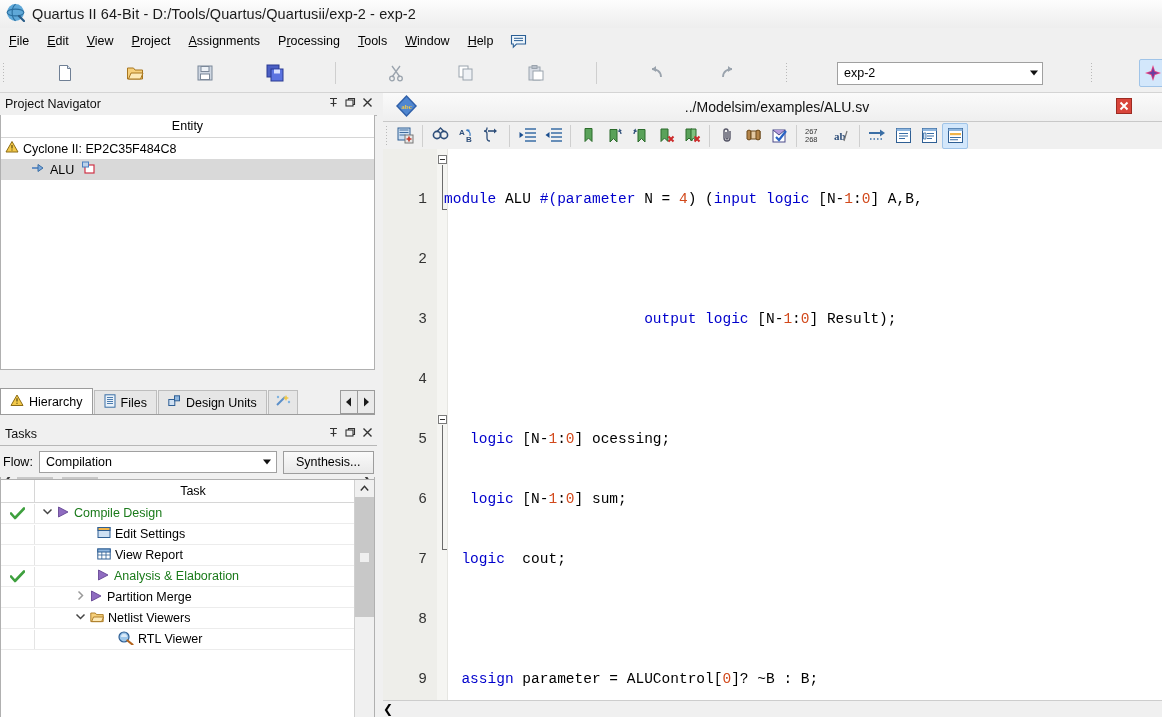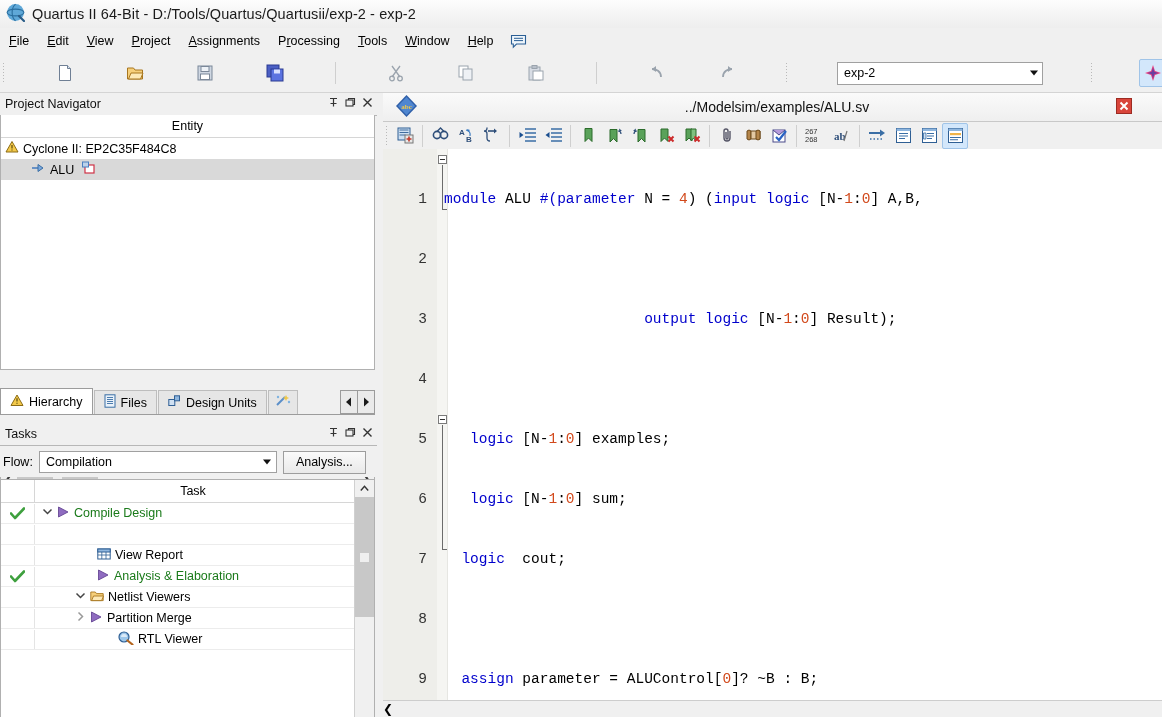--- a/index.html
+++ b/index.html
@@ -631,21 +631,21 @@
       </span>
     </div>
 
     <div class="flowbar">
       <span class="lbl">Flow:</span>
       <div class="flow-combo">
         <span>Compilation</span>
         <span class="arrow"></span>
       </div>
       <div class="cust-btn">
-        <span>Analysis...</span>
+        <span>Synthesis...</span>
       </div>
     </div>
 
     <div class="tasks-body">
       <div class="tk-colhead">
         <span class="sp"></span>
         <span class="lbl">Task</span>
       </div>
 
       <div class="tk-row">
@@ -665,20 +665,29 @@
                 <path d="M1.5 1 L11 6 L1.5 11 Z" fill="#8f6cc0" stroke="#5a3a8c" stroke-width="0.8"></path>
               </svg>
           </span>
           <span class="lbl green">Compile Design</span>
         </span>
       </div>
 
 
       <div class="tk-row">
         <span class="chkcell"></span>
+        <span class="content" style="padding-left:62px;">
+          <span>
+            <svg width="14" height="13" viewBox="0 0 14 13">
+                <rect x="1" y="1.5" width="12" height="10" fill="#cfe0f2" stroke="#2f5f94"></rect>
+                <rect x="1" y="1.5" width="12" height="3" fill="#f0b44a" stroke="#2f5f94"></rect>
+              </svg>
+          </span>
+          <span class="lbl">Edit Settings</span>
+        </span>
       </div>
 
       <div class="tk-row">
         <span class="chkcell"></span>
         <span class="content" style="padding-left:62px;">
           <span>
             <svg width="14" height="12" viewBox="0 0 14 12">
                 <rect x="0.8" y="1" width="12.4" height="10" fill="#fff" stroke="#2f5f94"></rect>
                 <rect x="0.8" y="1" width="12.4" height="3" fill="#8fb6de" stroke="#2f5f94"></rect>
                 <path d="M0.8 7h12.4M4.8 4v7M9 4v7" stroke="#2f5f94" stroke-width="0.8"></path>
@@ -694,20 +703,37 @@
               <path d="M1 6.5 l4 4.5 L14 1.5" fill="none" stroke="#3ea03e" stroke-width="2.6" stroke-linecap="round" stroke-linejoin="round"></path>
             </svg>
         </span>
         <span class="content" style="padding-left:62px;">
           <span>
             <svg width="13" height="12" viewBox="0 0 13 12">
                 <path d="M1.5 1 L11 6 L1.5 11 Z" fill="#8f6cc0" stroke="#5a3a8c" stroke-width="0.8"></path>
               </svg>
           </span>
           <span class="lbl green">Analysis &amp; Elaboration</span>
+        </span>
+      </div>
+
+      <div class="tk-row">
+        <span class="chkcell"></span>
+        <span class="content" style="padding-left:40px;">
+          <span>
+            <svg width="11" height="11" viewBox="0 0 11 11">
+                <path d="M3.5 1.5 L7.5 5.5 L3.5 9.5" fill="none" stroke="#999" stroke-width="1.5"></path>
+              </svg>
+          </span>
+          <span>
+            <svg width="13" height="12" viewBox="0 0 13 12">
+                <path d="M1.5 1 L11 6 L1.5 11 Z" fill="#8f6cc0" stroke="#5a3a8c" stroke-width="0.8"></path>
+              </svg>
+          </span>
+          <span class="lbl">Partition Merge</span>
         </span>
       </div>
 
       <div class="tk-row">
         <span class="chkcell"></span>
         <span class="content" style="padding-left:40px;">
           <span>
             <svg width="11" height="11" viewBox="0 0 11 11">
                 <path d="M1.5 3.5 L5.5 7.5 L9.5 3.5" fill="none" stroke="#444" stroke-width="1.5"></path>
               </svg>
@@ -717,37 +743,20 @@
                 <path d="M0.8 2h4.5l1.2 1.6h6.7v7h-12.4z" fill="#f6cf7a" stroke="#a8761f" stroke-width="0.9"></path>
                 <path d="M1.6 10.6l1.9-4.6h10l-1.9 4.6z" fill="#fde9b6" stroke="#a8761f" stroke-width="0.9"></path>
               </svg>
           </span>
           <span class="lbl">Netlist Viewers</span>
         </span>
       </div>
 
       <div class="tk-row">
         <span class="chkcell"></span>
-        <span class="content" style="padding-left:40px;">
-          <span>
-            <svg width="11" height="11" viewBox="0 0 11 11">
-                <path d="M3.5 1.5 L7.5 5.5 L3.5 9.5" fill="none" stroke="#999" stroke-width="1.5"></path>
-              </svg>
-          </span>
-          <span>
-            <svg width="13" height="12" viewBox="0 0 13 12">
-                <path d="M1.5 1 L11 6 L1.5 11 Z" fill="#8f6cc0" stroke="#5a3a8c" stroke-width="0.8"></path>
-              </svg>
-          </span>
-          <span class="lbl">Partition Merge</span>
-        </span>
-      </div>
-
-      <div class="tk-row">
-        <span class="chkcell"></span>
         <span class="content" style="padding-left:82px;">
           <span>
             <svg width="17" height="14" viewBox="0 0 17 14">
                 <circle cx="7" cy="6" r="5" fill="#9ec7ea" stroke="#2f5f94" stroke-width="1.2"></circle>
                 <path d="M4 6 a3 3 0 0 1 6 0" fill="#dceaf7"></path>
                 <path d="M10.5 9.5 l5 4" stroke="#b5651d" stroke-width="2.2" stroke-linecap="round"></path>
               </svg>
           </span>
           <span class="lbl">RTL Viewer</span>
         </span>
@@ -944,21 +953,21 @@
 
       <div class="fold-box" style="left:55px; top:266px;"></div>
       <div class="fold-line" style="left:59px; top:276px; height:124px;"></div>
       <div class="fold-foot" style="left:59px; top:400px;"></div>
 
       <div class="code">
         <div class="ln"><span class="num">1</span><span class="txt"><span class="kw">module</span><span class="pl"> ALU </span><span class="kw">#(</span><span class="kw">parameter</span><span class="pl"> N = </span><span class="num-lit">4</span><span class="pl">) (</span><span class="kw">input logic</span><span class="pl"> [N-</span><span class="num-lit">1</span><span class="pl">:</span><span class="num-lit">0</span><span class="pl">] A,B,</span></span></div>
         <div class="ln"><span class="num">2</span></div>
         <div class="ln"><span class="num">3</span><span class="txt"><span class="pl">                       </span><span class="kw">output logic</span><span class="pl"> [N-</span><span class="num-lit">1</span><span class="pl">:</span><span class="num-lit">0</span><span class="pl">] Result);</span></span></div>
         <div class="ln"><span class="num">4</span><span class="txt"></span></div>
-        <div class="ln"><span class="num">5</span><span class="txt"><span class="pl">   </span><span class="kw">logic</span><span class="pl"> [N-</span><span class="num-lit">1</span><span class="pl">:</span><span class="num-lit">0</span><span class="pl">] examples;</span></span></div>
+        <div class="ln"><span class="num">5</span><span class="txt"><span class="pl">   </span><span class="kw">logic</span><span class="pl"> [N-</span><span class="num-lit">1</span><span class="pl">:</span><span class="num-lit">0</span><span class="pl">] ocessing;</span></span></div>
         <div class="ln"><span class="num">6</span><span class="txt"><span class="pl">   </span><span class="kw">logic</span><span class="pl"> [N-</span><span class="num-lit">1</span><span class="pl">:</span><span class="num-lit">0</span><span class="pl">] sum;</span></span></div>
         <div class="ln"><span class="num">7</span><span class="txt"><span class="pl">  </span><span class="kw">logic</span><span class="pl">  cout;</span></span></div>
         <div class="ln"><span class="num">8</span><span class="txt"></span></div>
         <div class="ln"><span class="num">9</span><span class="txt"><span class="pl">  </span><span class="kw">assign</span><span class="pl"> parameter = ALUControl[</span><span class="num-lit">0</span><span class="pl">]? ~B : B;</span></span></div>
         
         
         
         
         
         

